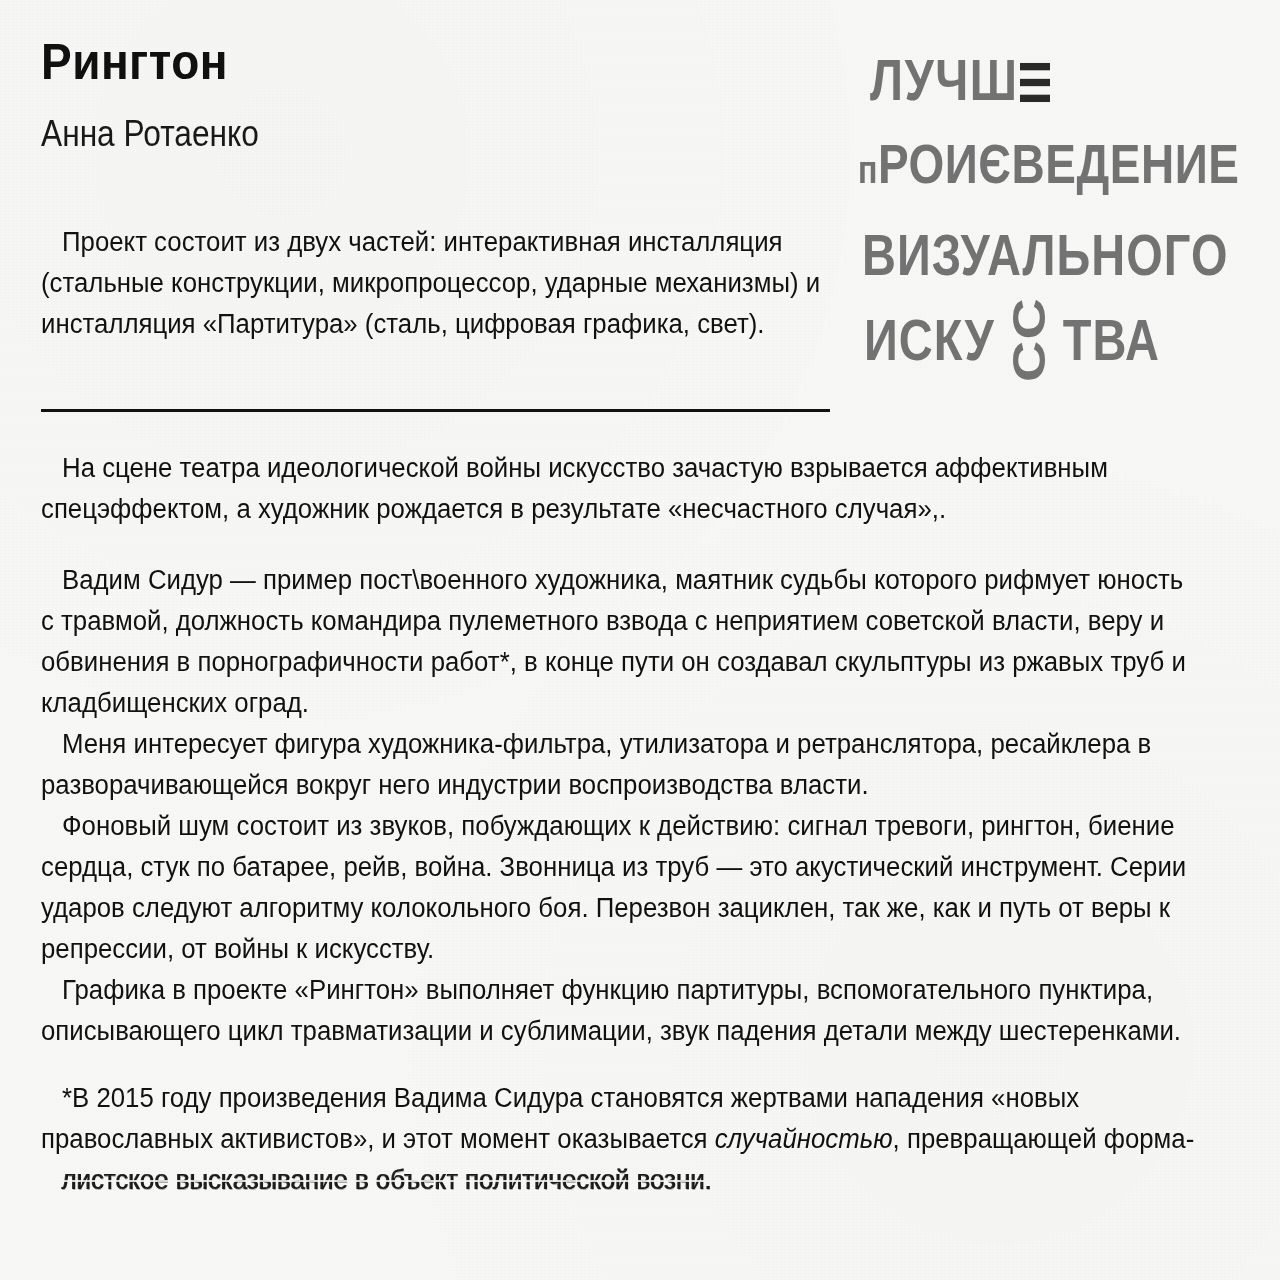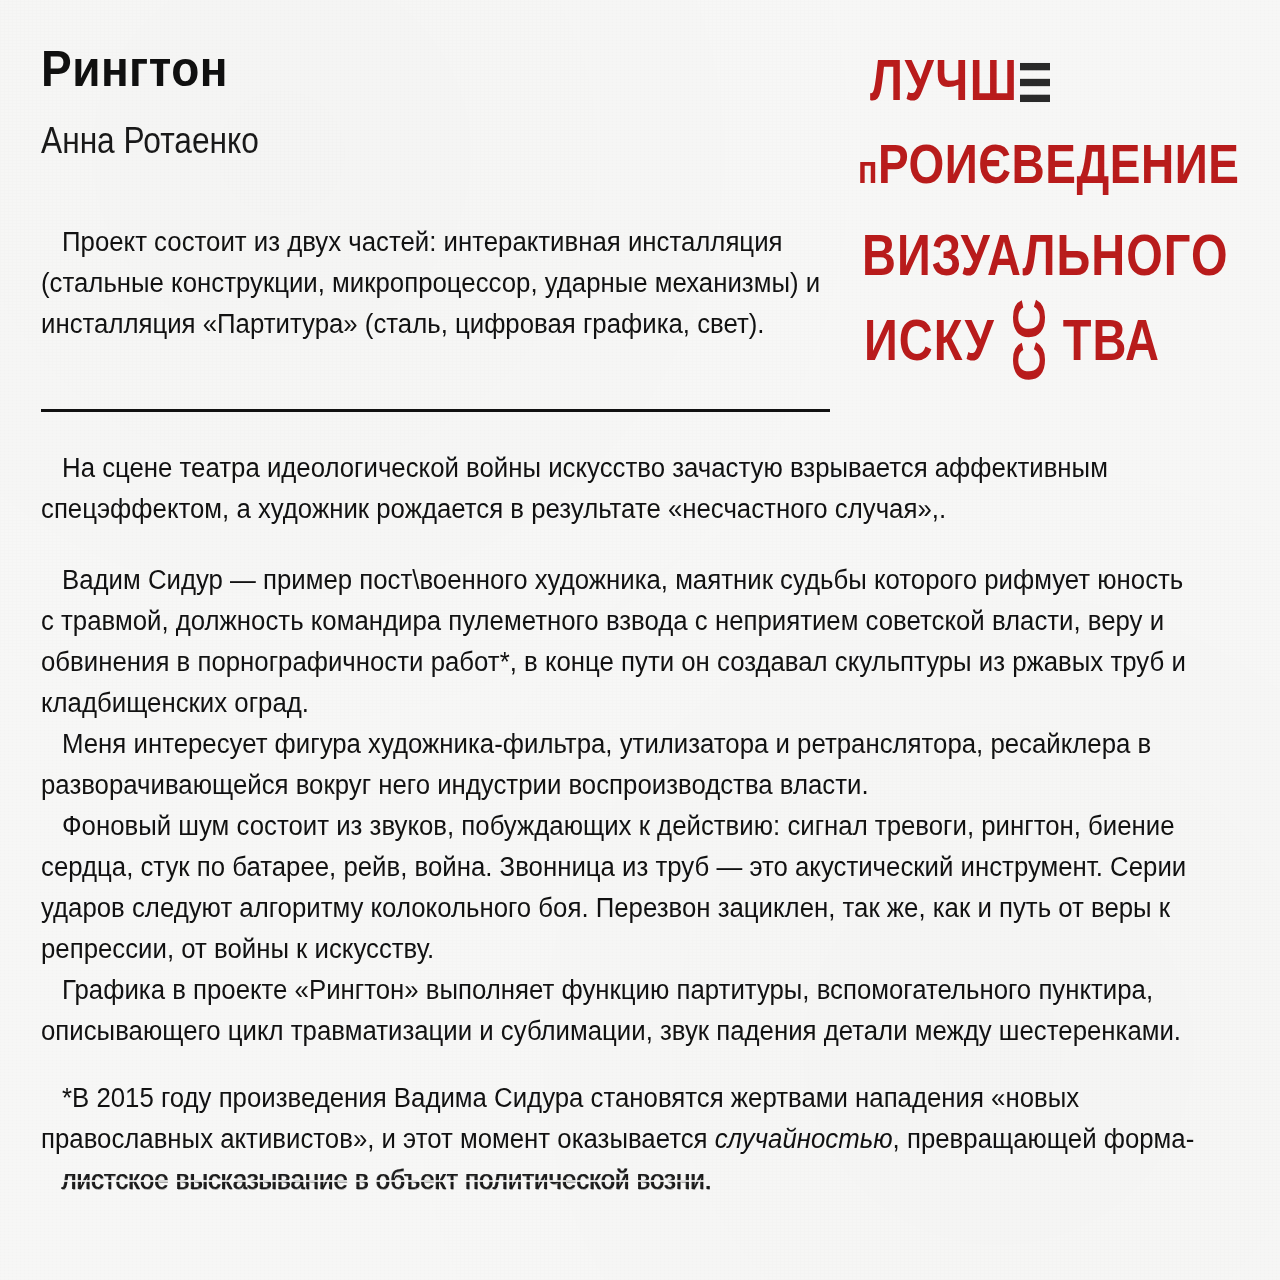--- a/index.html
+++ b/index.html
@@ -34,21 +34,21 @@
   #page {
     position: absolute;
     inset: 0;
     z-index: 2;
   }
 
   
   #header {
     position: absolute;
     left: 41px;
-    top: 41px;
+    top: 34px;
     width: 1200px;
   }
   #doc-title {
     font-family: "Liberation Sans Narrow", "Liberation Sans", sans-serif;
     font-weight: 700;
     font-size: 50px;
     line-height: 56px;
     letter-spacing: .5px;
     transform: scaleX(.92);
     transform-origin: left center;
@@ -68,21 +68,21 @@
 
   
   #logotype {
     position: absolute;
     right: 46px;
     top: 52px;
     width: 380px;
     text-align: left;
     font-family: "Liberation Sans Narrow", "Liberation Sans", sans-serif;
     font-weight: 700;
-    color: #b91c1c;
+    color: #737373;
     user-select: none;
   }
   .logo-line {
     display: block;
     white-space: nowrap;
     font-size: 47px;
     line-height: 45px;
     letter-spacing: 1.5px;
     margin-bottom: 40px;
     transform: scaleY(1.22);

